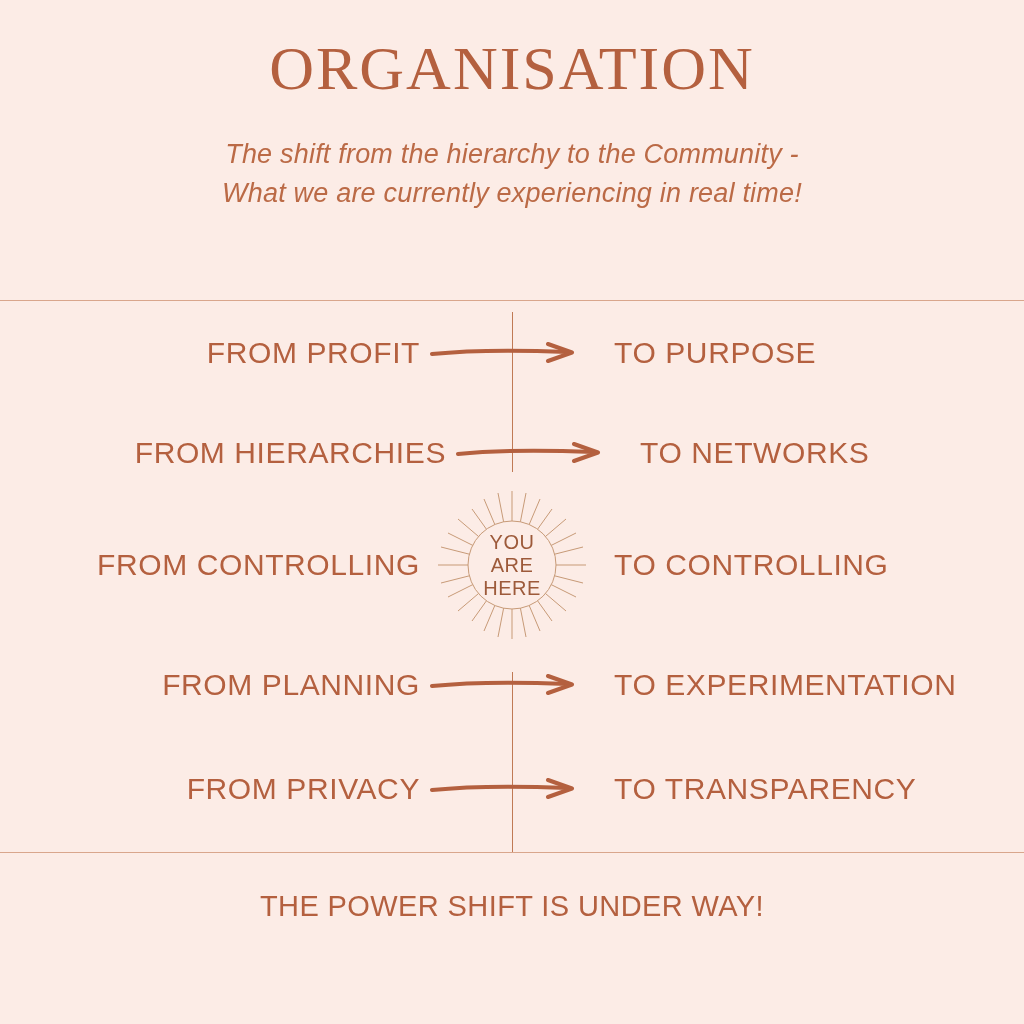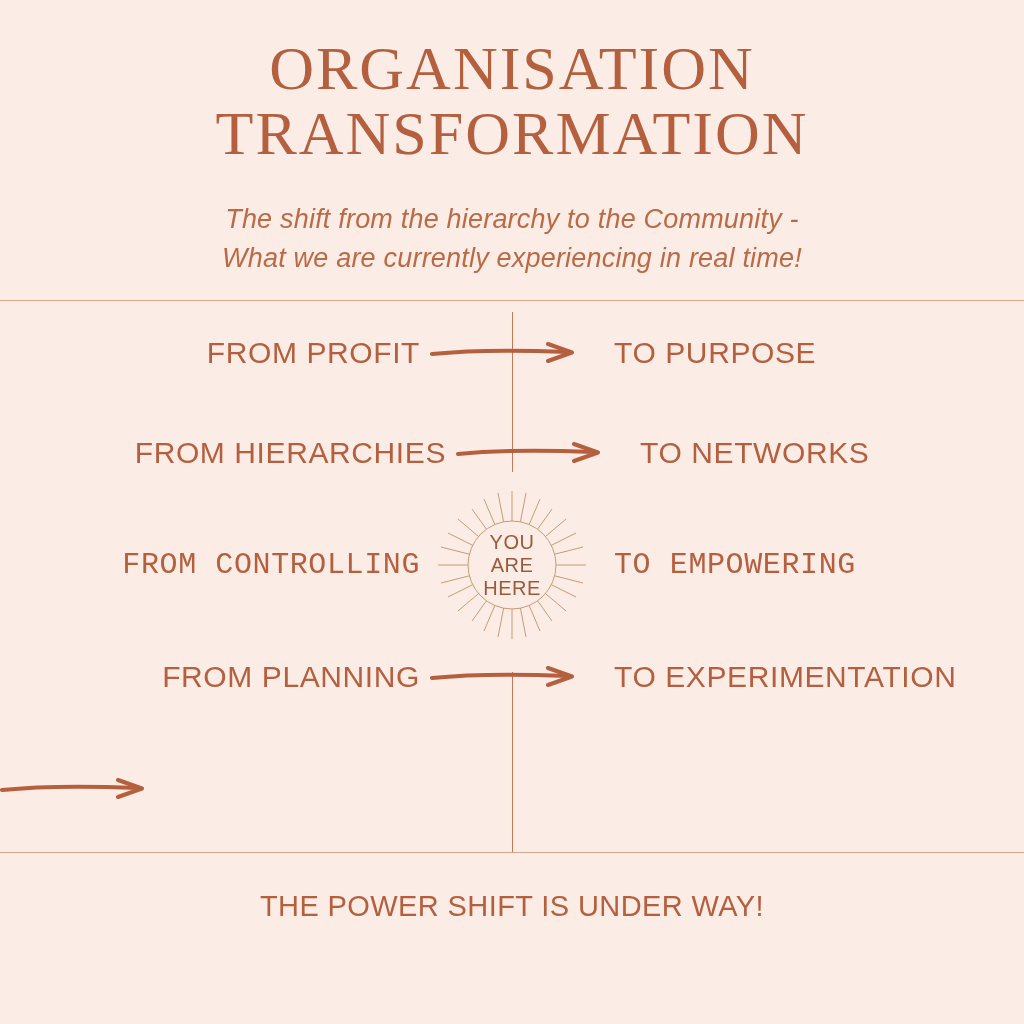--- a/index.html
+++ b/index.html
@@ -169,21 +169,20 @@
   }
 </style>
 </head>
 <body>
 
 <div class="poster">
 
   <div class="header">
     <h1 class="title">
       <span class="line">ORGANISATION</span>
-      <span class="line">TRANSFORMATION</span>
     </h1>
     <div class="subtitle">
       <span class="line">The shift from the hierarchy to the Community -</span>
       <span class="line">What we are currently experiencing in real time!</span>
     </div>
   </div>
 
   <div class="rule top"></div>
   <div class="rule bottom"></div>
 
@@ -207,44 +206,46 @@
       <div class="cell left">FROM HIERARCHIES</div>
       <div class="mid">
         <svg class="arrow" viewBox="0 0 152 22">
           <path d="M2 12 C40 8, 90 8, 138 10" stroke="#b4603f" stroke-width="4" fill="none" stroke-linecap="round"></path>
           <path d="M118 2 L142 10.5 L118 19" stroke="#b4603f" stroke-width="4" fill="none" stroke-linecap="round" stroke-linejoin="round"></path>
         </svg>
       </div>
       <div class="cell right">TO NETWORKS</div>
     </div>
 
-    <div class="row" style="top: 230px; font-family: Liberation Mono, monospace;">
+    <div class="row" style="top: 230px;">
       <div class="cell left">FROM CONTROLLING</div>
       <div class="mid"></div>
-      <div class="cell right">TO EMPOWERING</div>
-    </div>
-
-    <div class="row" style="top: 342px;">
+      <div class="cell right">TO CONTROLLING</div>
+    </div>
+
+    <div class="row" style="top: 350px;">
       <div class="cell left">FROM PLANNING</div>
       <div class="mid">
         <svg class="arrow" viewBox="0 0 152 22">
           <path d="M2 12 C40 8, 90 8, 138 10" stroke="#b4603f" stroke-width="4" fill="none" stroke-linecap="round"></path>
           <path d="M118 2 L142 10.5 L118 19" stroke="#b4603f" stroke-width="4" fill="none" stroke-linecap="round" stroke-linejoin="round"></path>
         </svg>
       </div>
       <div class="cell right">TO EXPERIMENTATION</div>
     </div>
 
     <div class="row" style="top: 454px;">
-      <div class="mid">
-        <svg class="arrow" viewBox="0 0 152 22">
-          <path d="M2 12 C40 8, 90 8, 138 10" stroke="#b4603f" stroke-width="4" fill="none" stroke-linecap="round"></path>
-          <path d="M118 2 L142 10.5 L118 19" stroke="#b4603f" stroke-width="4" fill="none" stroke-linecap="round" stroke-linejoin="round"></path>
-        </svg>
-      </div>
+      <div class="cell left">FROM PRIVACY</div>
+      <div class="mid">
+        <svg class="arrow" viewBox="0 0 152 22">
+          <path d="M2 12 C40 8, 90 8, 138 10" stroke="#b4603f" stroke-width="4" fill="none" stroke-linecap="round"></path>
+          <path d="M118 2 L142 10.5 L118 19" stroke="#b4603f" stroke-width="4" fill="none" stroke-linecap="round" stroke-linejoin="round"></path>
+        </svg>
+      </div>
+      <div class="cell right">TO TRANSPARENCY</div>
     </div>
 
   </div>
 
   <div class="burst-wrap">
     <svg width="160" height="160" viewBox="0 0 160 160">
       <g stroke="#c79a77" stroke-width="1">
         <line x1="80" y1="80" x2="80" y2="6"></line>
         <line x1="80" y1="80" x2="94" y2="8"></line>
         <line x1="80" y1="80" x2="108" y2="14"></line>

